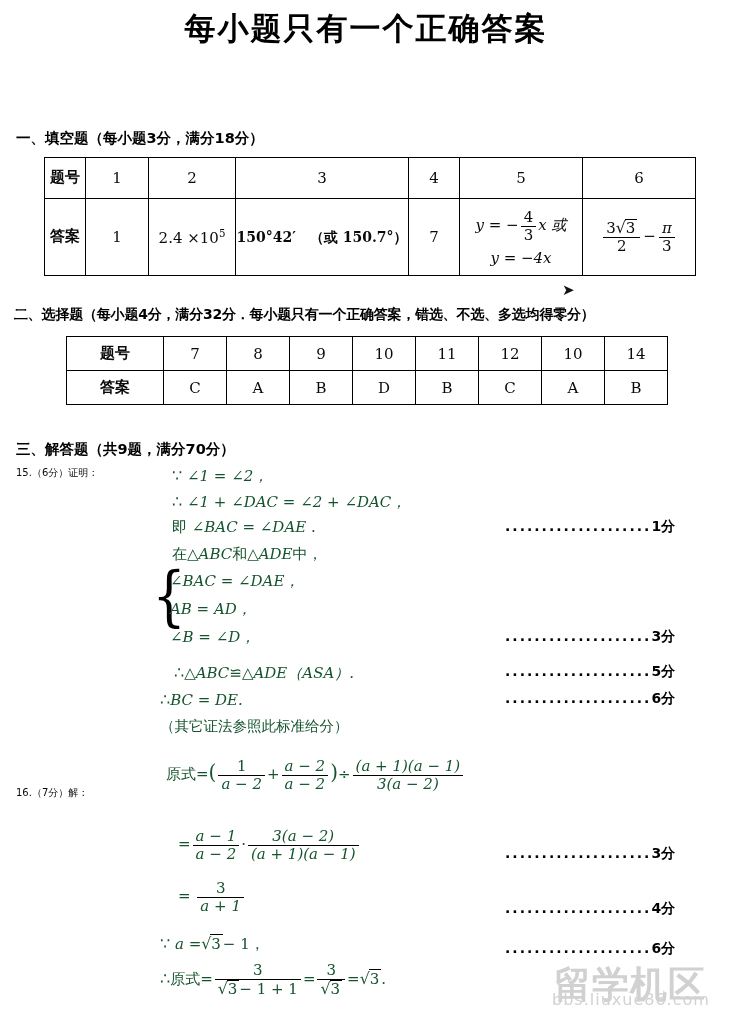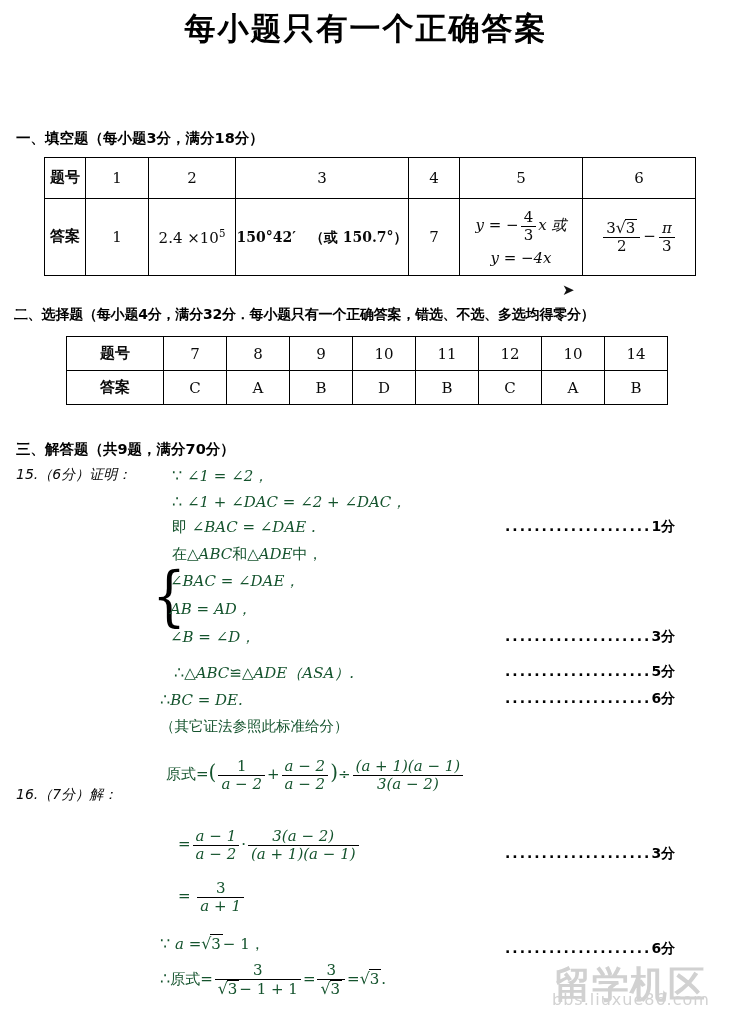--- a/index.html
+++ b/index.html
@@ -122,23 +122,22 @@
     font-family: "DejaVu Serif", "Liberation Serif", serif;
     color: #14532d;
   }
   .cn {
     font-family: "DejaVu Sans", "Liberation Sans", sans-serif;
     font-style: normal;
   }
   .qnum {
     position: absolute;
     font-family: "DejaVu Sans", "Liberation Sans", sans-serif;
-    font-size: 14px;
-    white-space: nowrap;
-    font-style: italic;
+    font-size: 10px;
+    white-space: nowrap;
   }
 
   
   .score {
     position: absolute;
     white-space: nowrap;
     font-family: "DejaVu Sans", "Liberation Sans", sans-serif;
     font-weight: bold;
     font-size: 14px;
     letter-spacing: 0px;
@@ -372,20 +371,23 @@
     <span class="math">a =</span><span class="radsign">√</span><span class="sqrt">3</span><span class="mathup">− 1，</span>
   </div>
 
   <div class="line" style="top:962px; left:160px;">
     <span style="font-size:16px;">∴</span><span class="cn">原式</span><span class="mathup">=</span><span class="frac"><span class="num">3</span><span class="den"><span class="radsign">√</span><span class="sqrt">3</span><span class="mathup">− 1 + 1</span></span></span><span class="mathup">=</span><span class="frac"><span class="num">3</span><span class="den"><span class="radsign">√</span><span class="sqrt">3</span></span></span><span class="mathup">=</span><span class="radsign">√</span><span class="sqrt">3</span><span class="mathup">.</span>
   </div>
 
   <div class="score" style="top:845px; left:505px;">
     <span class="dots">....................</span><span>3分</span>
   </div>
+  <div class="score" style="top:900px; left:505px;">
+    <span class="dots">....................</span><span>4分</span>
+  </div>
   <div class="score" style="top:940px; left:505px;">
     <span class="dots">....................</span><span>6分</span>
   </div>
 
   <div class="watermark">
     <div class="wm-cn">留学机区</div>
     <div class="wm-url">bbs.liuxue86.com</div>
   </div>
 
 </div>

